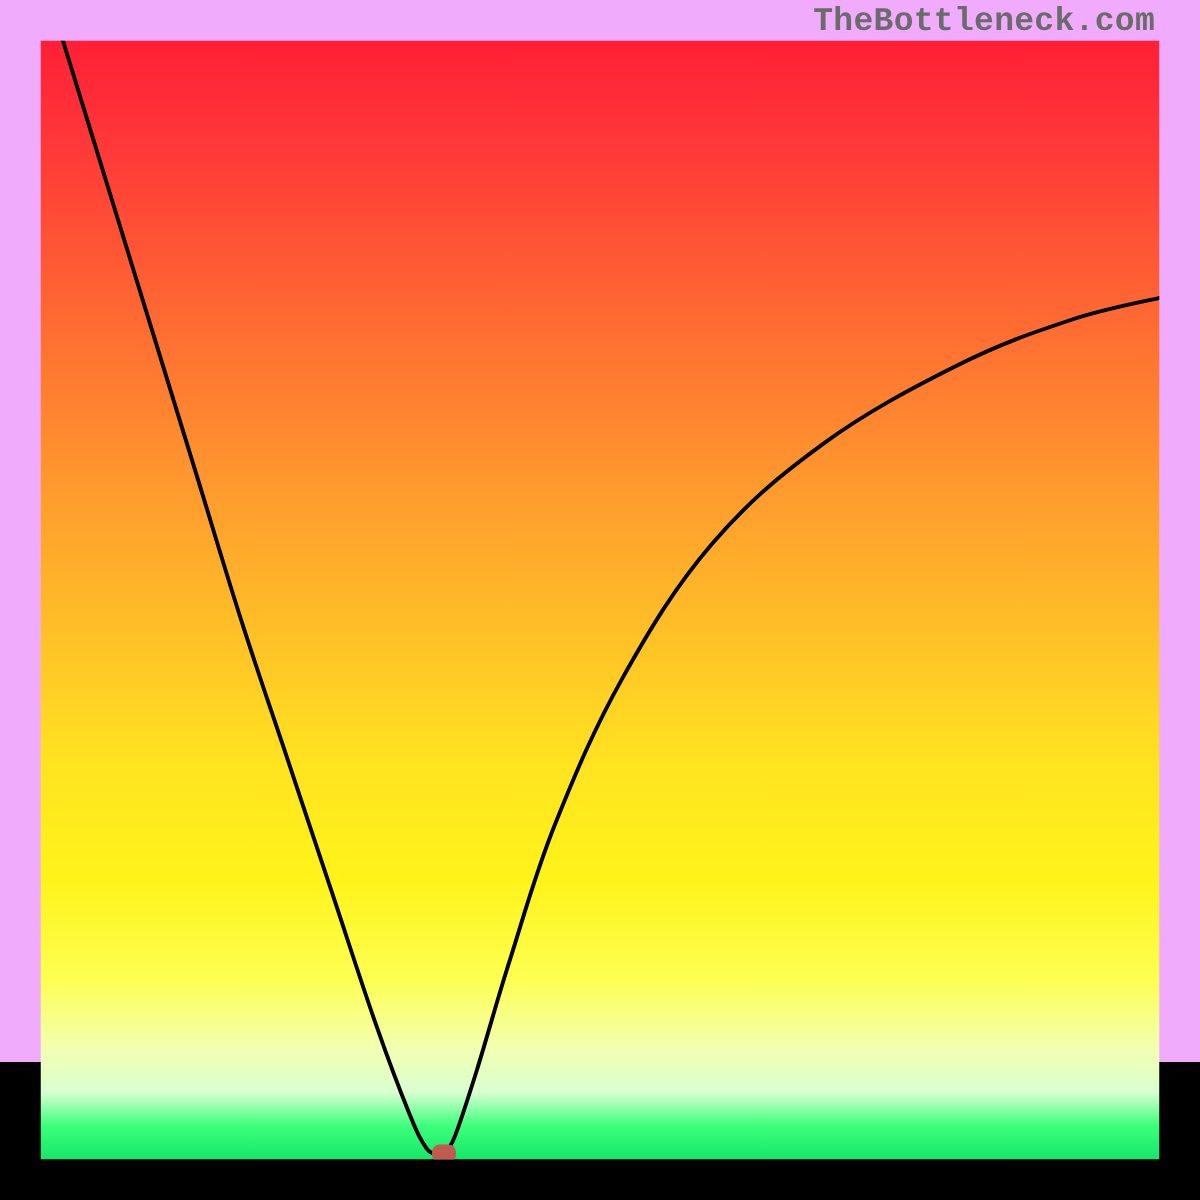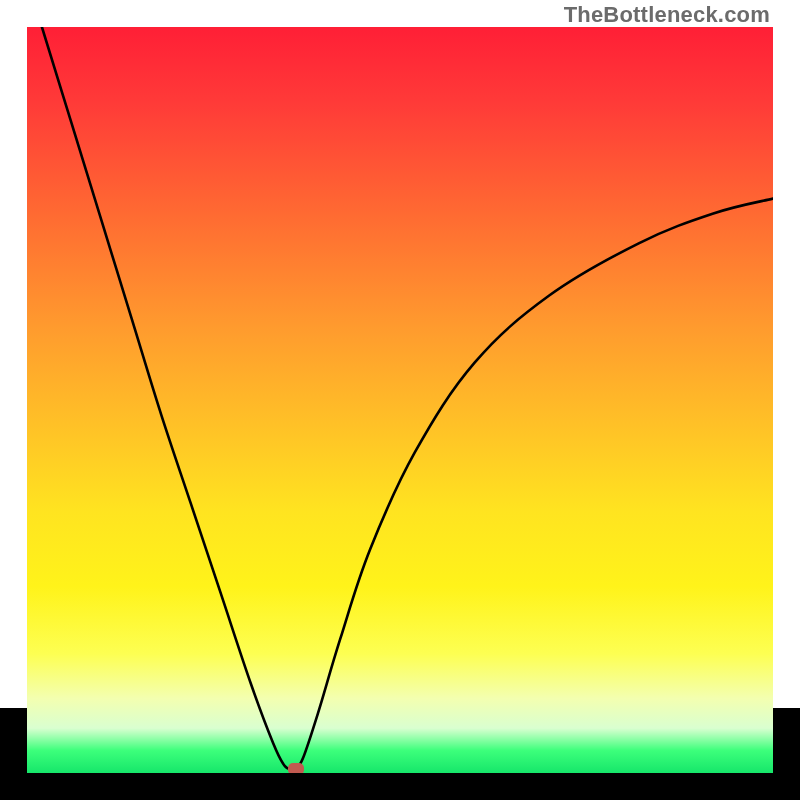--- a/index.html
+++ b/index.html
@@ -7,21 +7,22 @@
     padding: 0;
     width: 800px;
     height: 800px;
     background: #000;
     font-family: Arial, Helvetica, sans-serif;
   }
   .stage {
     position: relative;
     width: 800px;
     height: 708px;
-    background: #ffffff;
+    background: #f0abfc;
+    font-family: Liberation Mono, monospace;
   }
   .plot-area {
     position: absolute;
     left: 27px;
     top: 27px;
     width: 746px;
     height: 746px;
     overflow: hidden;
   }
   .gradient {

